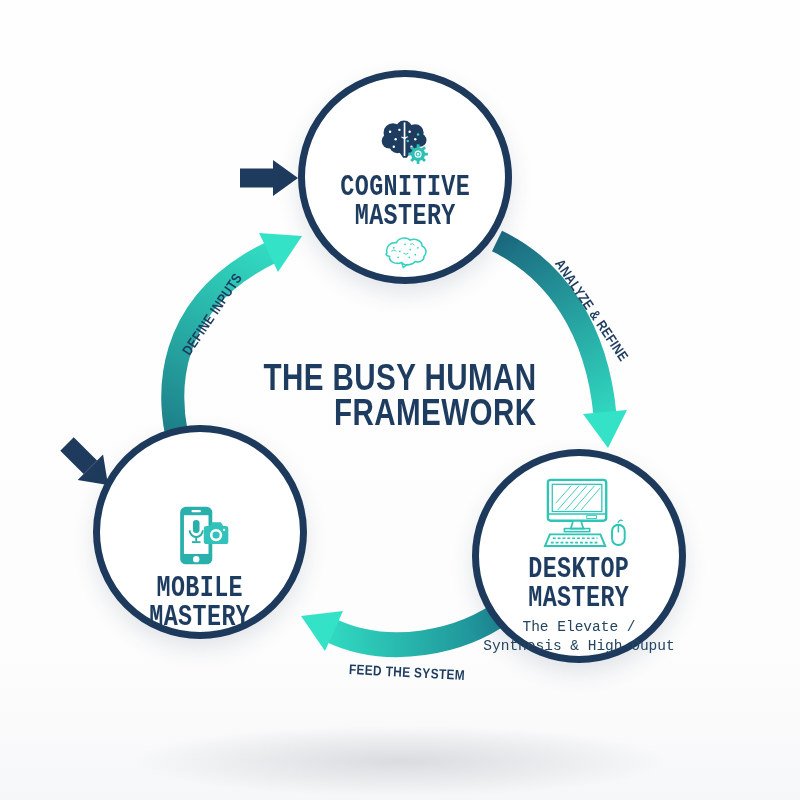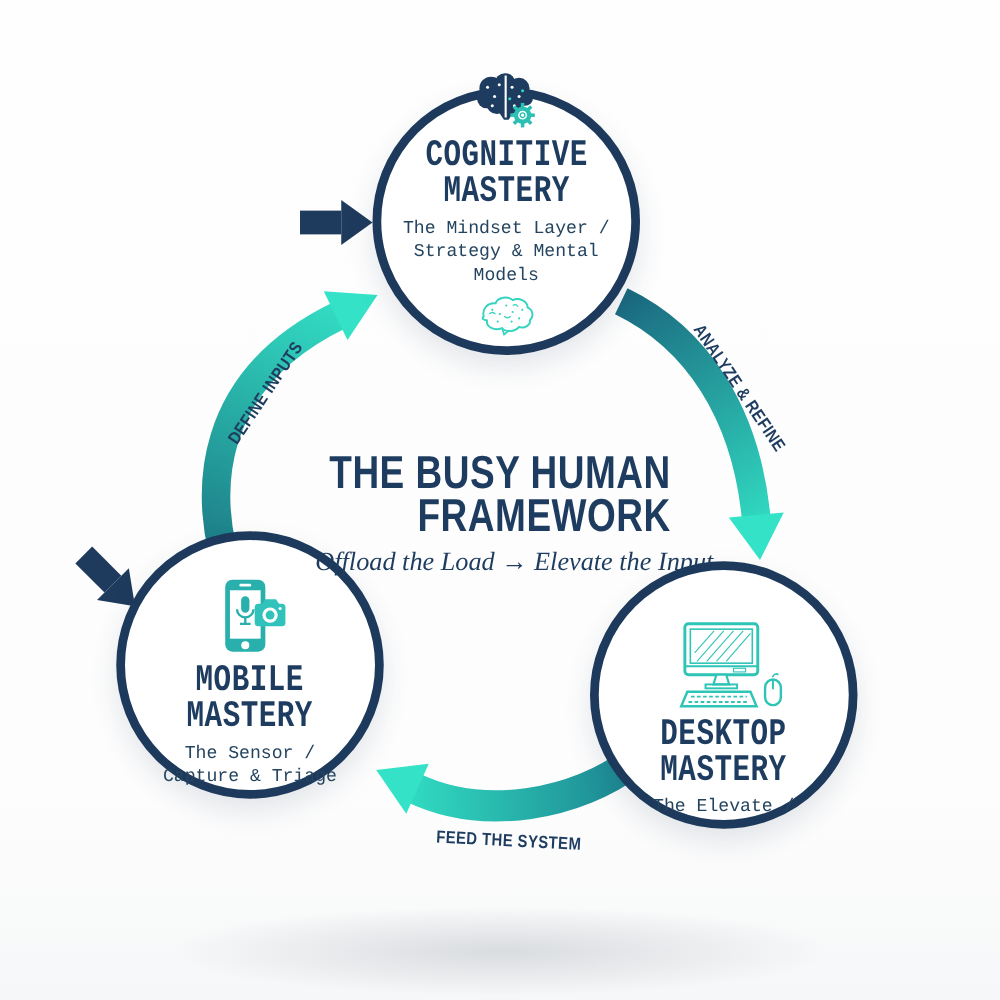--- a/index.html
+++ b/index.html
@@ -148,24 +148,20 @@
             <circle cx="0" cy="0" r="7.5"></circle>
           </g>
           <circle cx="0" cy="0" r="3.8" fill="#ffffff"></circle>
           <circle cx="0" cy="0" r="2" fill="none" stroke="#2cc0b4" stroke-width="1.2"></circle>
         </g>
       </svg>
     </span>
     <div class="node-title">
       <div>COGNITIVE</div>
       <div>MASTERY</div>
-    </div>
-    <div class="node-sub">
-      <div>The Mindset Layer /</div>
-      <div>Strategy &amp; Mental Models</div>
     </div>
     <span class="node-icon node-icon-bottom">
       <svg width="48" height="38" viewBox="0 0 56 44">
         <path d="M7,22 C5,15 11,9 18,10 C20,4 30,3 34,7 C40,4 48,8 48,14 C53,16 54,22 50,26 C51,30 45,34 40,32 C36,37 27,37 24,33 C17,36 9,32 10,26 C6,25 5,24 7,22 Z" fill="#ffffff" stroke="#35d3c0" stroke-width="1.8"></path>
         <path d="M24,33 l2,6 l5,-4" fill="none" stroke="#35d3c0" stroke-width="1.6"></path>
         <path d="M12,20 q3,-3 6,0 M26,22 q3,3 6,0 M34,12 q3,-2 5,1" fill="none" stroke="#35d3c0" stroke-width="1.1"></path>
         <g fill="#35d3c0">
           <circle cx="15" cy="16" r="1"></circle>
             <circle cx="22" cy="20" r="1"></circle>
             <circle cx="28" cy="12" r="1"></circle>
@@ -196,24 +192,20 @@
           <circle cx="53" cy="31" r="6.5" fill="#ffffff"></circle>
           <circle cx="53" cy="31" r="3.8" fill="#31c3bb"></circle>
           <circle cx="61.5" cy="25.5" r="1.3" fill="#ffffff"></circle>
         </g>
       </svg>
     </span>
     <div class="node-title">
       <div>MOBILE</div>
       <div>MASTERY</div>
     </div>
-    <div class="node-sub">
-      <div>The Sensor /</div>
-      <div>Capture &amp; Triage</div>
-    </div>
   </div>
 
   <div class="node node-desktop">
     <span class="node-icon">
       <svg width="98" height="70" viewBox="0 0 100 72">
         <rect x="18" y="2" width="60" height="42" rx="3" fill="#ffffff" stroke="#2ec4b6" stroke-width="2.4"></rect>
         <rect x="22.5" y="6.5" width="51" height="28" fill="none" stroke="#2ec4b6" stroke-width="1.3"></rect>
         <g stroke="#2ec4b6" stroke-width="0.9">
           <line x1="28" y1="33" x2="50" y2="8"></line>
             <line x1="36" y1="33" x2="58" y2="8"></line>
@@ -232,28 +224,28 @@
         <rect x="84" y="48" width="13" height="21" rx="6.5" fill="#ffffff" stroke="#2ec4b6" stroke-width="2"></rect>
         <line x1="90.5" y1="48" x2="90.5" y2="56" stroke="#2ec4b6" stroke-width="1.6"></line>
       </svg>
     </span>
     <div class="node-title">
       <div>DESKTOP</div>
       <div>MASTERY</div>
     </div>
     <div class="node-sub">
       <div>The Elevate /</div>
+      <div>Synthesis &amp; High-Ouput</div>
     </div>
   </div>
 
   <div class="center-head">
     <div class="center-title">
       <div>THE BUSY HUMAN</div>
       <div>FRAMEWORK</div>
     </div>
-    <div class="center-sub">Offload the Load → Elevate the Input</div>
   </div>
 
   <div class="arrow-label label-define">DEFINE INPUTS</div>
   <div class="arrow-label label-analyze">ANALYZE &amp; REFINE</div>
   <div class="arrow-label label-feed">FEED THE SYSTEM</div>
 
 </div>
 
 </body></html>

